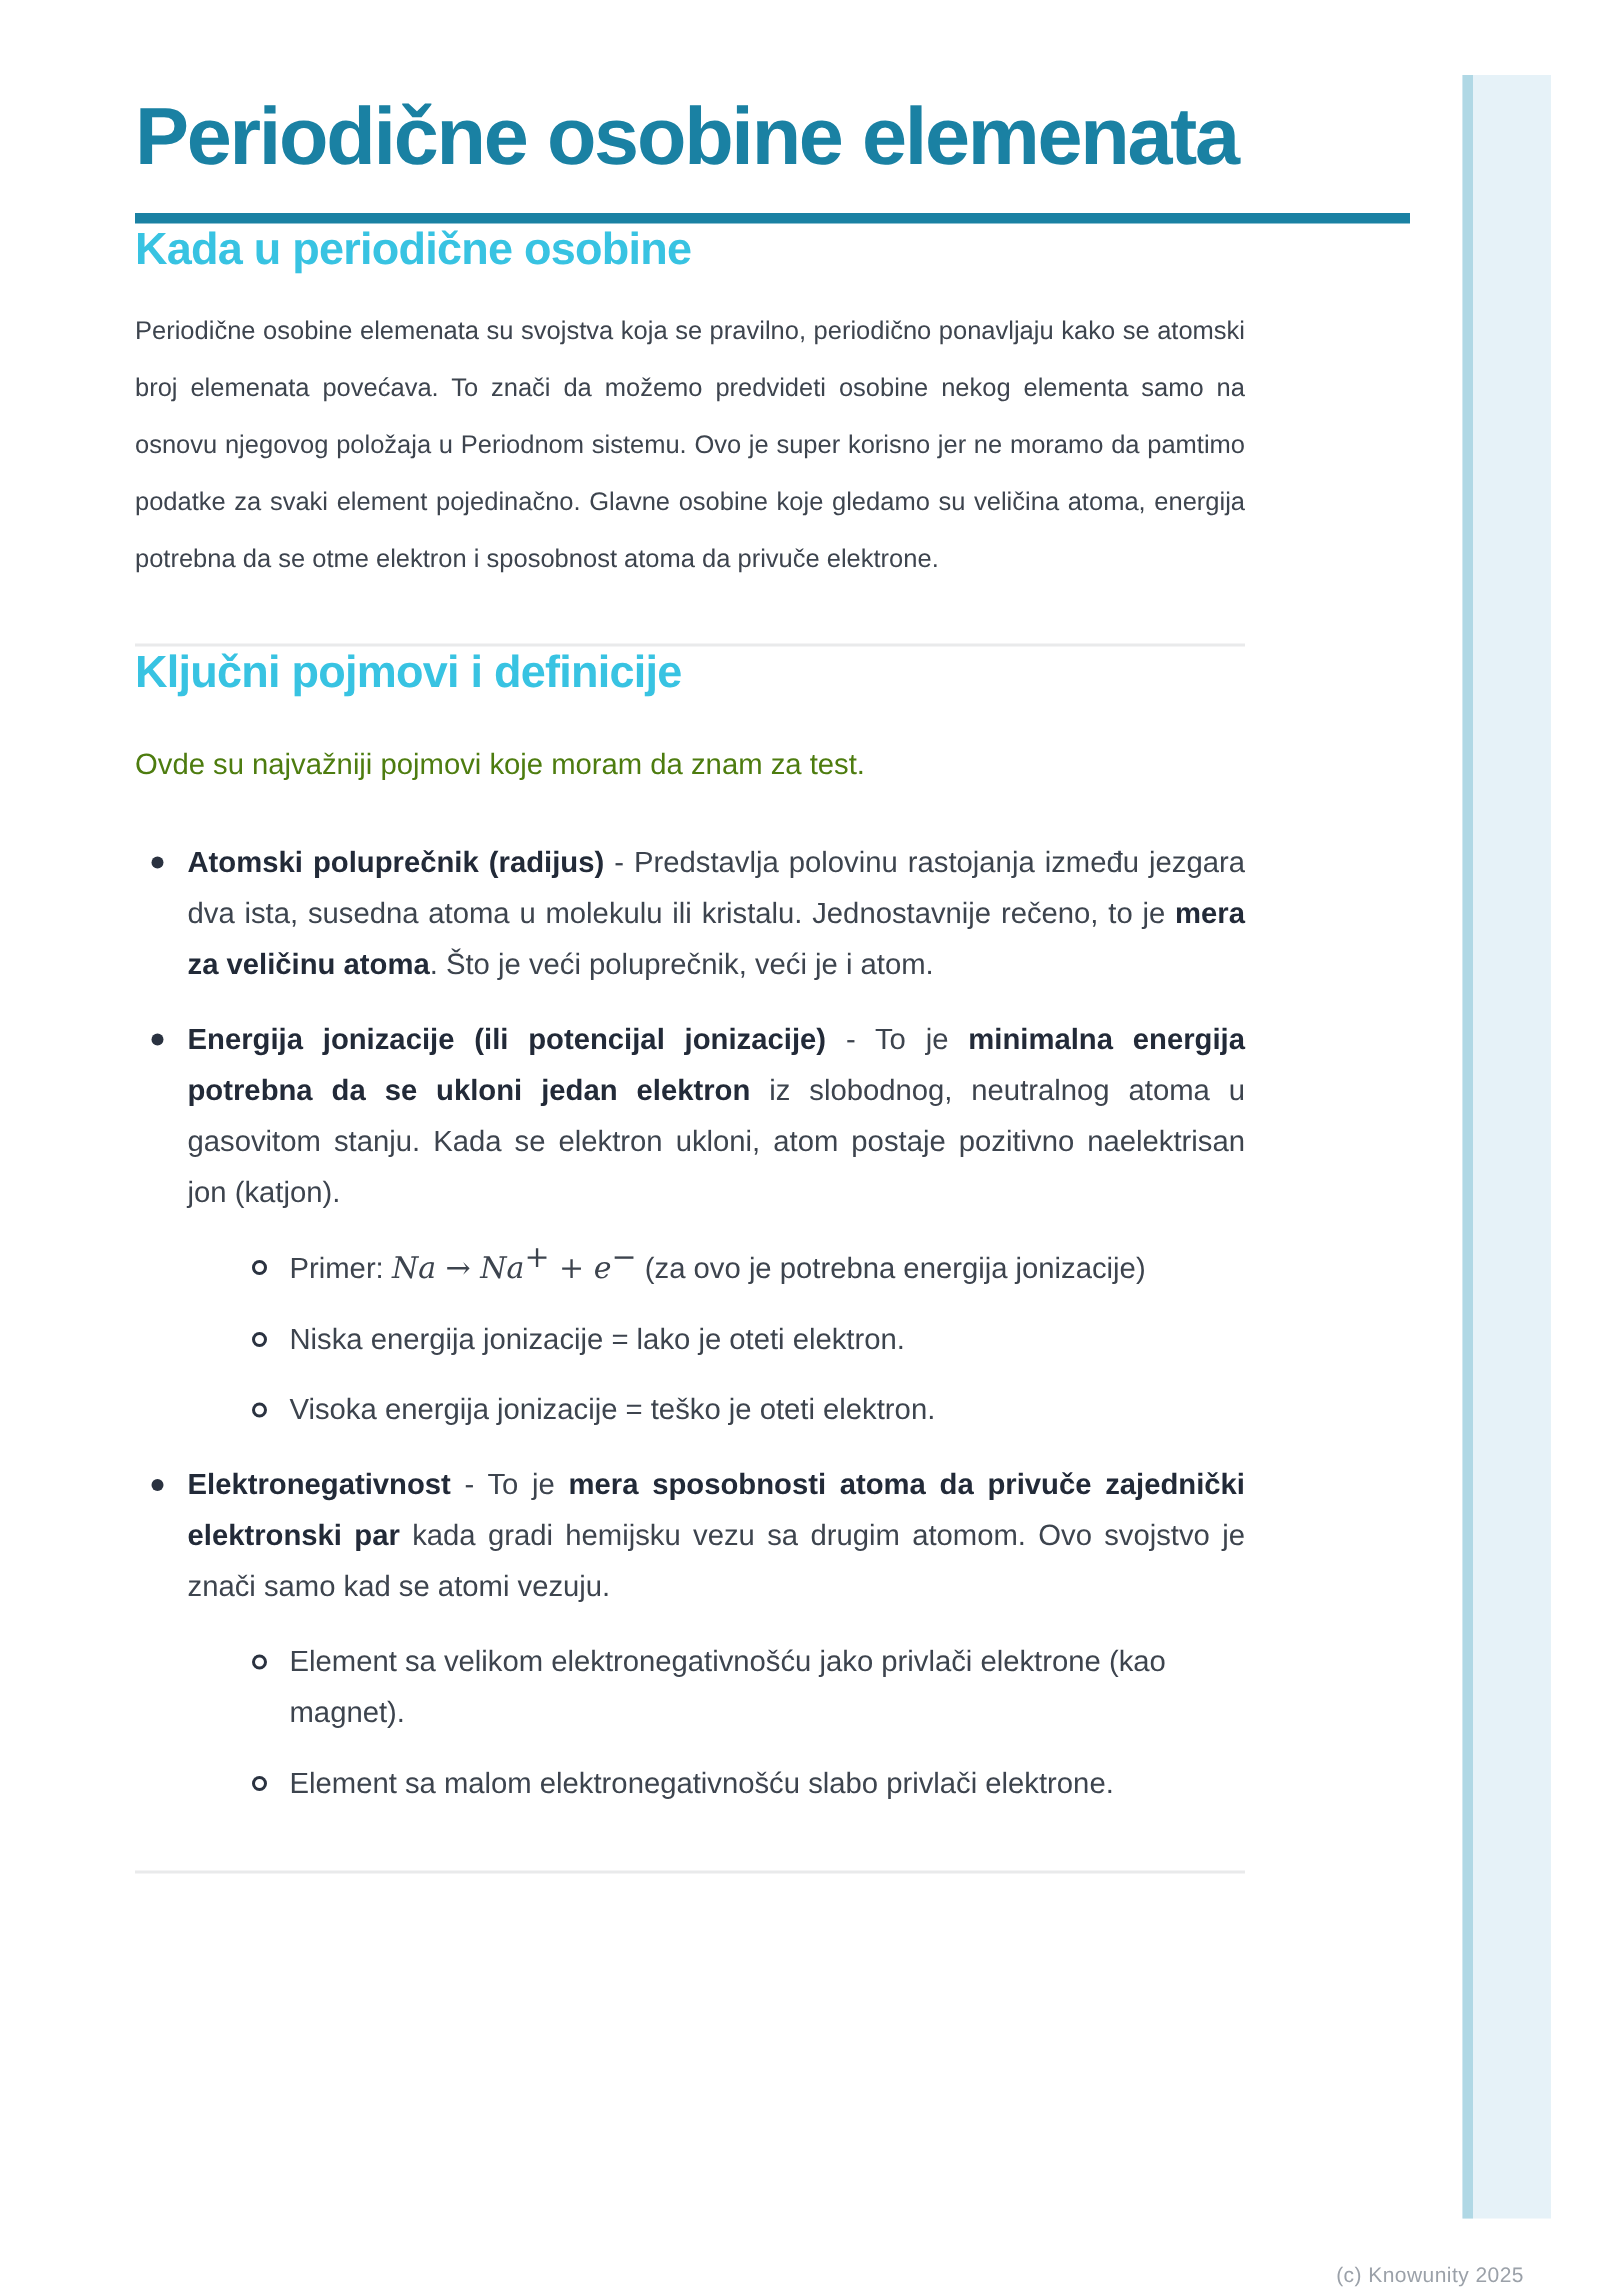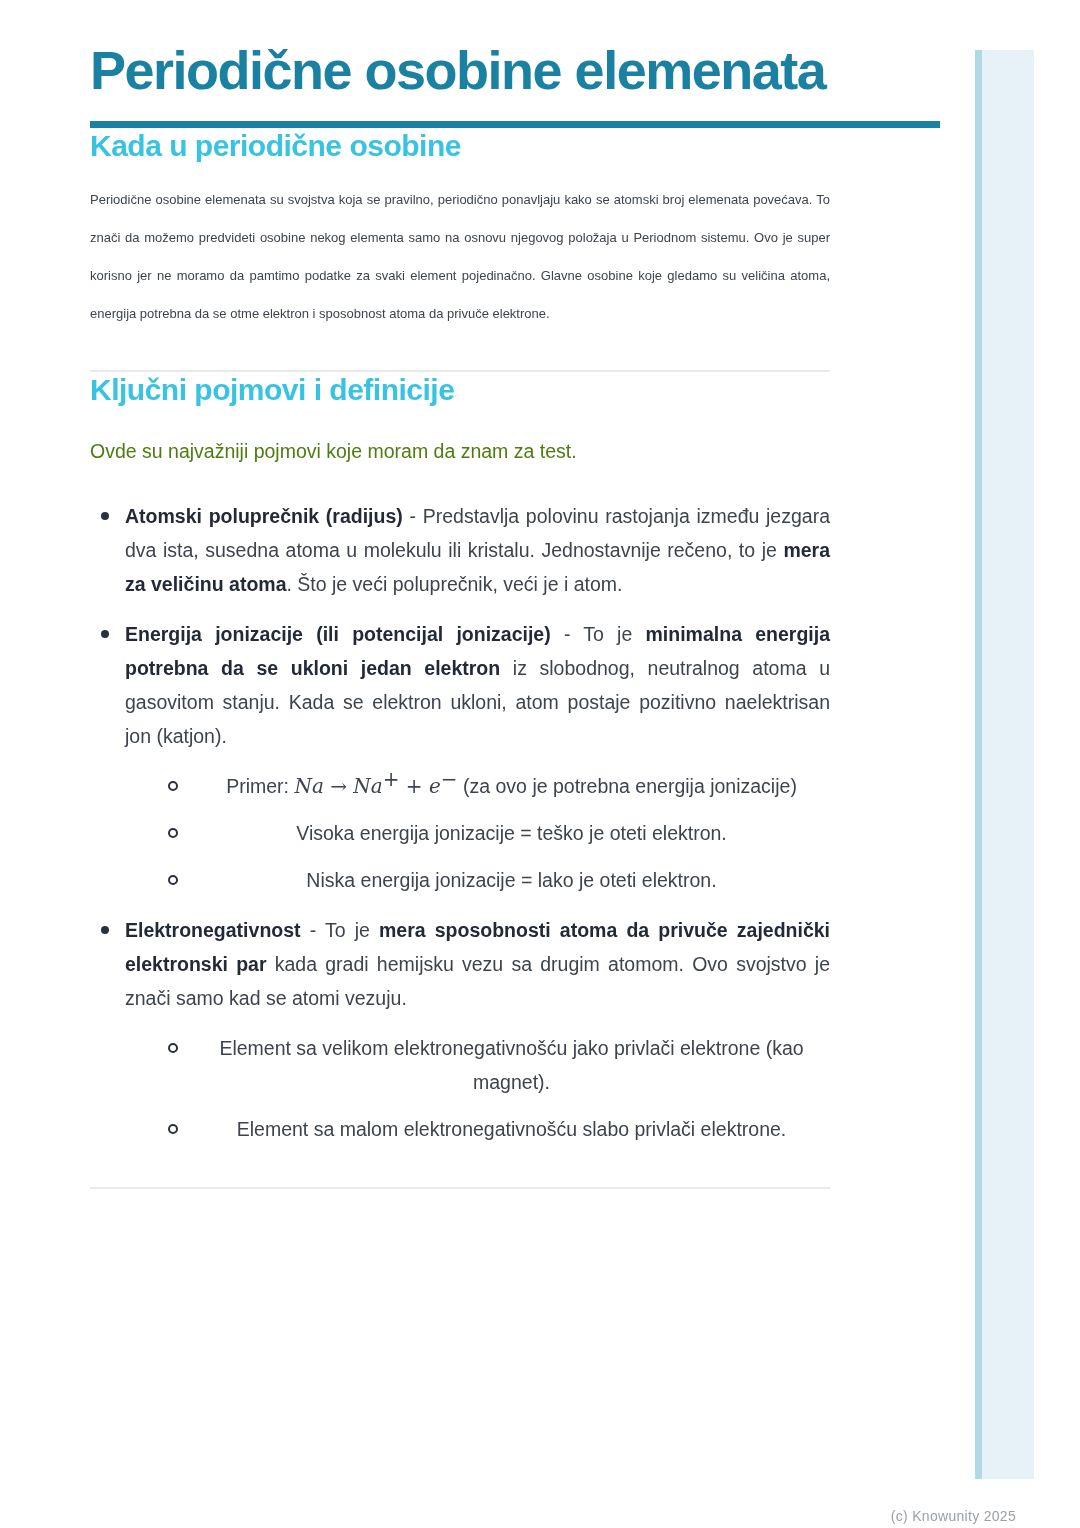--- a/index.html
+++ b/index.html
@@ -33,21 +33,21 @@
     position: absolute;
     left: 90px;
     top: 0;
     width: 850px;
     z-index: 2;
   }
   .col { width: 740px; }
 
   h1.page-title {
     margin: 0;
-    padding-top: 40px;
+    padding-top: 61px;
     font-size: 54px;
     line-height: 60px;
     font-weight: bold;
     letter-spacing: -1.5px;
     color: #1a81a3;
     white-space: nowrap;
   }
   .title-rule {
     margin-top: 21px;
     width: 850px;
@@ -61,21 +61,21 @@
     line-height: 36px;
     font-weight: bold;
     letter-spacing: -0.5px;
     color: #38c3e2;
   }
   .sec1-heading { margin-top: 47px; }
   .sec2-heading { margin-top: 34px; }
 
   p.para {
     margin: 17px 0 0 0;
-    font-size: 13px;
+    font-size: 17px;
     line-height: 38px;
     text-align: justify;
     color: #3d444e;
   }
   p.intro {
     margin: 28px 0 0 0;
     font-size: 19.5px;
     line-height: 30px;
     color: #4d7c0f;
   }
@@ -126,21 +126,21 @@
   ul.subs {
     list-style: none;
     margin: 16px 0 0 0;
     padding: 0 0 0 34px;
   }
   li.sub-item {
     position: relative;
     padding-left: 34px;
     margin-bottom: 13px;
   }
-  li.sub-item .runs { text-align: center; }
+  li.sub-item .runs { text-align: left; }
   .ring {
     position: absolute;
     left: 9px;
     top: 12px;
     width: 6px;
     height: 6px;
     border: 2px solid #2a3240;
     border-radius: 50%;
     background: transparent;
   }
@@ -185,25 +185,25 @@
           <li class="bullet-item">
             <span class="dot"></span>
             <span class="runs"><span class="b">Energija jonizacije (ili potencijal jonizacije)</span><span> - To je </span><span class="b">minimalna energija potrebna da se ukloni jedan elektron</span><span> iz slobodnog, neutralnog atoma u gasovitom stanju. Kada se elektron ukloni, atom postaje pozitivno naelektrisan jon (katjon).</span></span>
             <ul class="subs">
               <li class="sub-item">
                 <span class="ring"></span>
                 <span class="runs"><span>Primer: </span><span class="math">Na</span><span class="math"> → </span><span class="math">Na</span><sup class="math">+</sup><span class="math"> + </span><span class="math">e</span><sup class="math">−</sup><span> (za ovo je potrebna energija jonizacije)</span></span>
               </li>
               <li class="sub-item">
                 <span class="ring"></span>
+                <span class="runs"><span>Niska energija jonizacije = lako je oteti elektron.</span></span>
+              </li>
+              <li class="sub-item">
+                <span class="ring"></span>
                 <span class="runs"><span>Visoka energija jonizacije = teško je oteti elektron.</span></span>
-              </li>
-              <li class="sub-item">
-                <span class="ring"></span>
-                <span class="runs"><span>Niska energija jonizacije = lako je oteti elektron.</span></span>
               </li>
             </ul>
           </li>
           <li class="bullet-item">
             <span class="dot"></span>
             <span class="runs"><span class="b">Elektronegativnost</span><span> - To je </span><span class="b">mera sposobnosti atoma da privuče zajednički elektronski par</span><span> kada gradi hemijsku vezu sa drugim atomom. Ovo svojstvo je znači samo kad se atomi vezuju.</span></span>
             <ul class="subs">
               <li class="sub-item">
                 <span class="ring"></span>
                 <span class="runs"><span>Element sa velikom elektronegativnošću jako privlači elektrone (kao magnet).</span></span>

